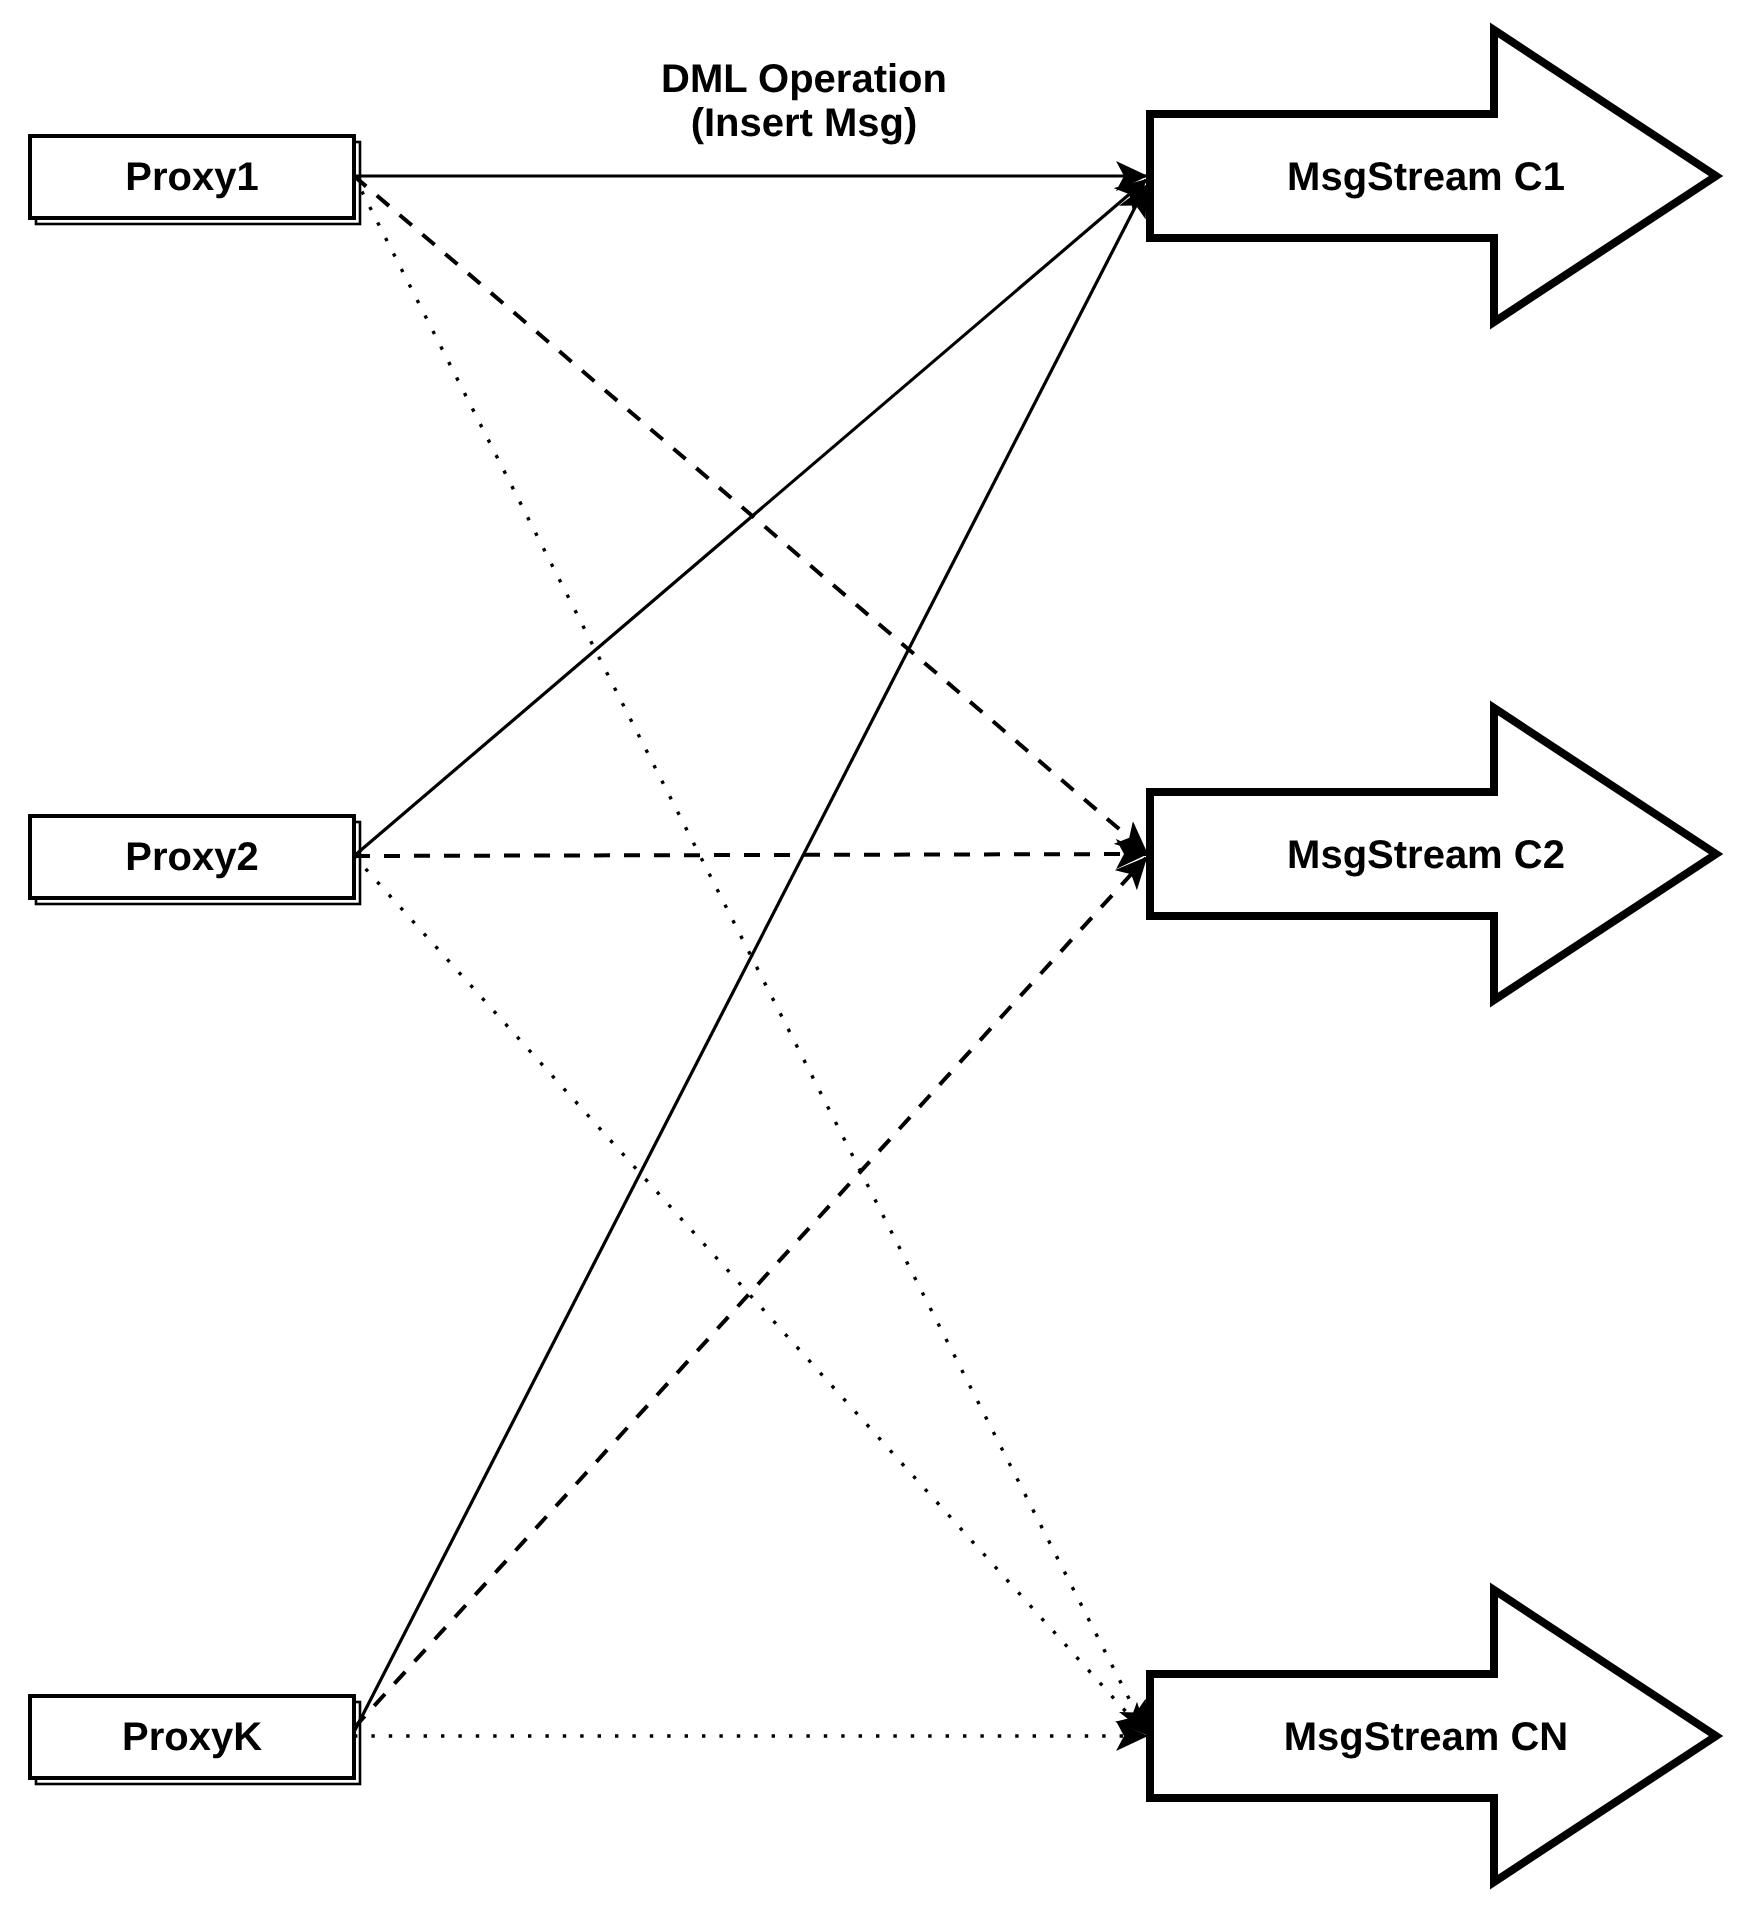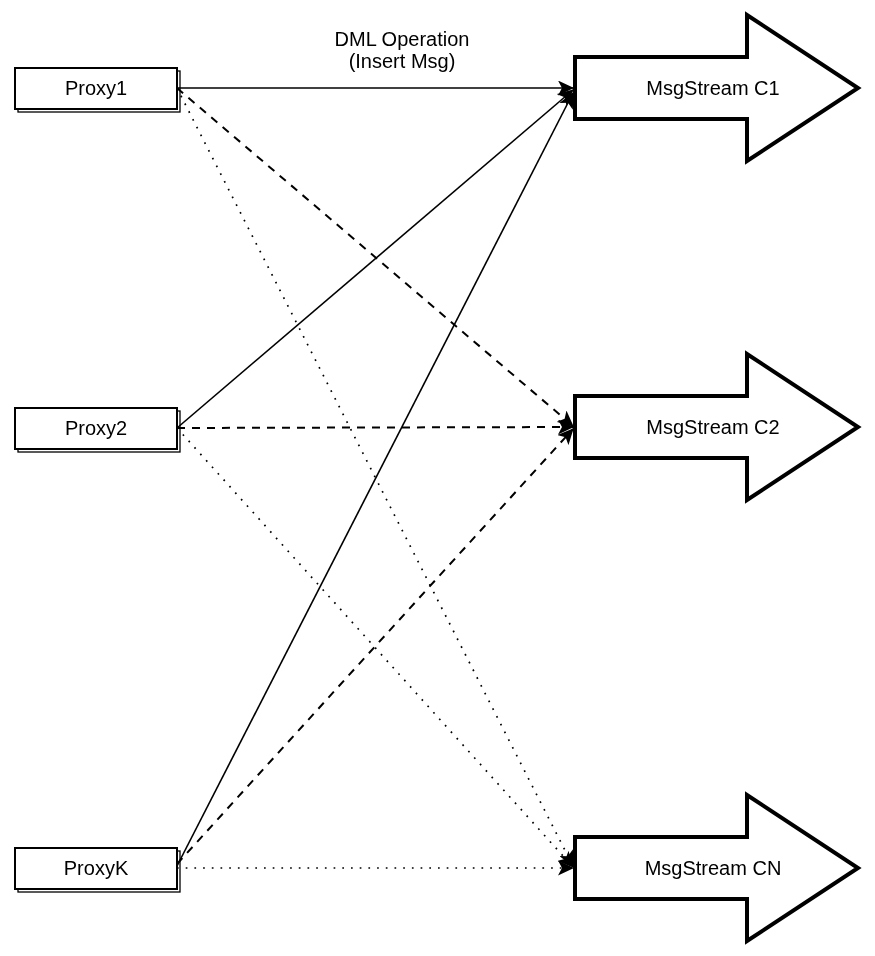--- a/index.html
+++ b/index.html
@@ -6,20 +6,21 @@
     margin: 0;
     padding: 0;
     background: #ffffff;
   }
   .canvas-wrap {
     width: 875px;
     height: 956px;
     background: #ffffff;
     position: relative;
     font-family: "Liberation Sans", sans-serif;
+    font-weight: bold;
   }
   svg { display: block; }
 
   .node-box {
     fill: #ffffff;
     stroke: #000000;
     stroke-width: 2;
   }
   .node-box-shadow {
     fill: none;

